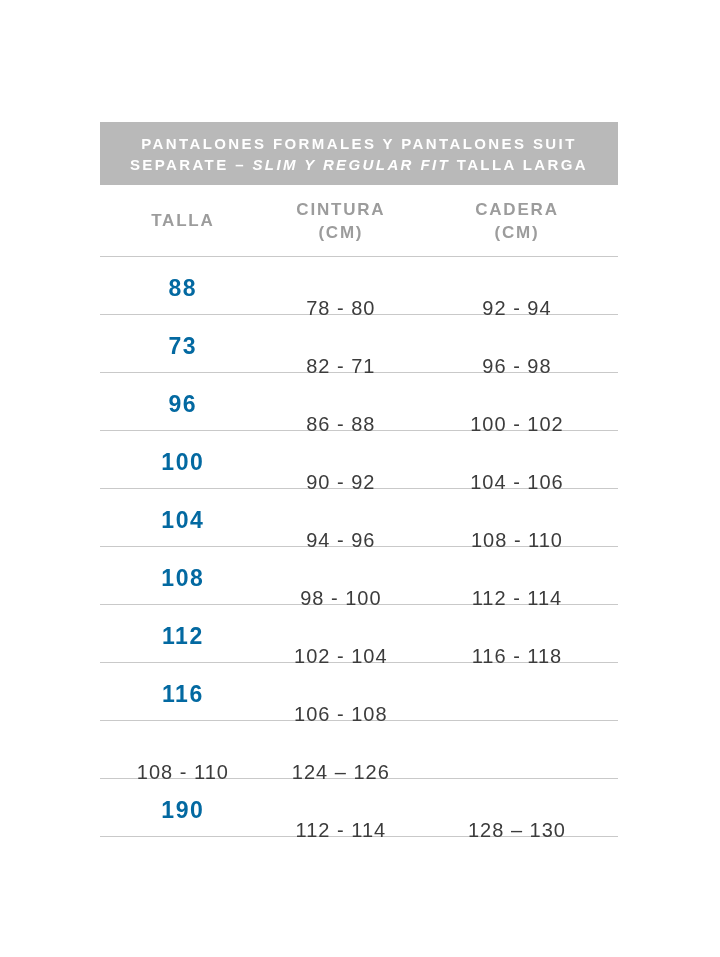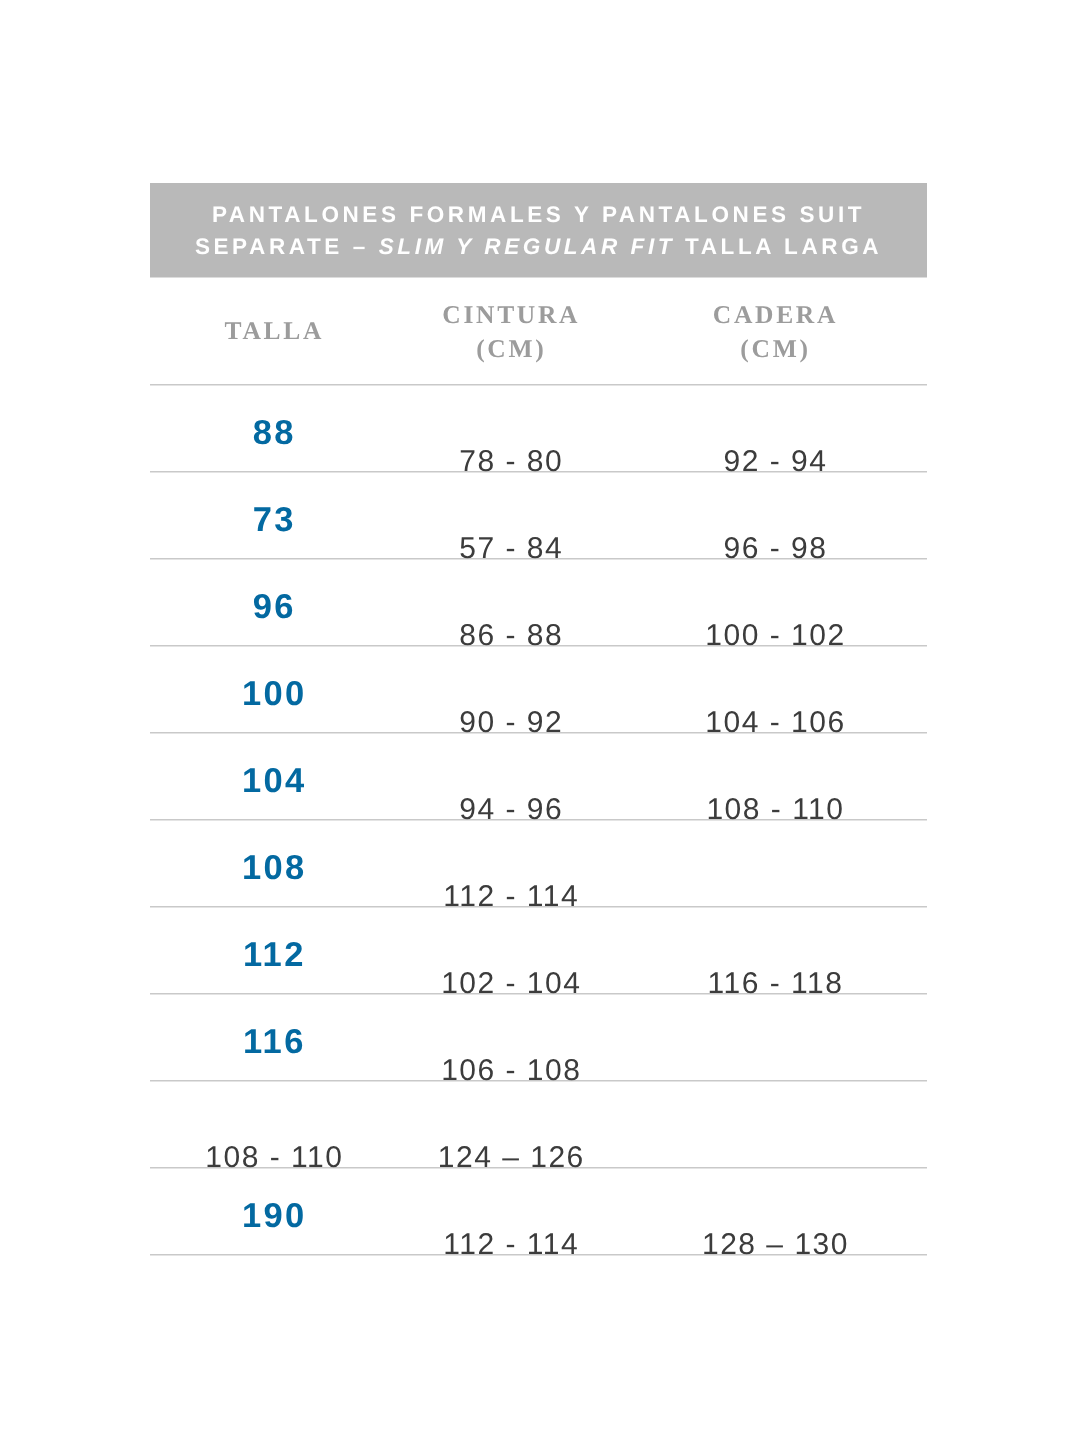--- a/index.html
+++ b/index.html
@@ -31,21 +31,20 @@
     letter-spacing: 2.4px;
     line-height: 21px;
   }
   .title-line { white-space: nowrap; }
   .title-line .italic { font-style: italic; margin-top: 41px; }
   .col-headers {
     height: 71px;
     display: grid;
     grid-template-columns: 32% 29% 39%;
     align-items: center;
-    font-family: Liberation Serif, serif;
   }
   .hcell {
     text-align: center;
     color: #9c9c9c;
     font-size: 17px;
     font-weight: 700;
     letter-spacing: 1.8px;
     line-height: 23px;
   }
   .hcell span { display: block; }
@@ -96,40 +95,41 @@
       </div>
     </div>
   <div class="rows" id="rows">
       <div class="row">
         <span class="cell-size">88</span>
         <span class="cell-val">78 - 80</span>
         <span class="cell-val">92 - 94</span>
       </div>
       <div class="row">
         <span class="cell-size">73</span>
-        <span class="cell-val">57 - 84</span>
+        <span class="cell-val">82 - 71</span>
         <span class="cell-val">96 - 98</span>
       </div>
       <div class="row">
         <span class="cell-size">96</span>
         <span class="cell-val">86 - 88</span>
         <span class="cell-val">100 - 102</span>
       </div>
       <div class="row">
         <span class="cell-size">100</span>
         <span class="cell-val">90 - 92</span>
         <span class="cell-val">104 - 106</span>
       </div>
       <div class="row">
         <span class="cell-size">104</span>
         <span class="cell-val">94 - 96</span>
         <span class="cell-val">108 - 110</span>
       </div>
       <div class="row">
         <span class="cell-size">108</span>
+        <span class="cell-val">98 - 100</span>
         <span class="cell-val">112 - 114</span>
       </div>
       <div class="row">
         <span class="cell-size">112</span>
         <span class="cell-val">102 - 104</span>
         <span class="cell-val">116 - 118</span>
       </div>
       <div class="row">
         <span class="cell-size">116</span>
         <span class="cell-val">106 - 108</span>

